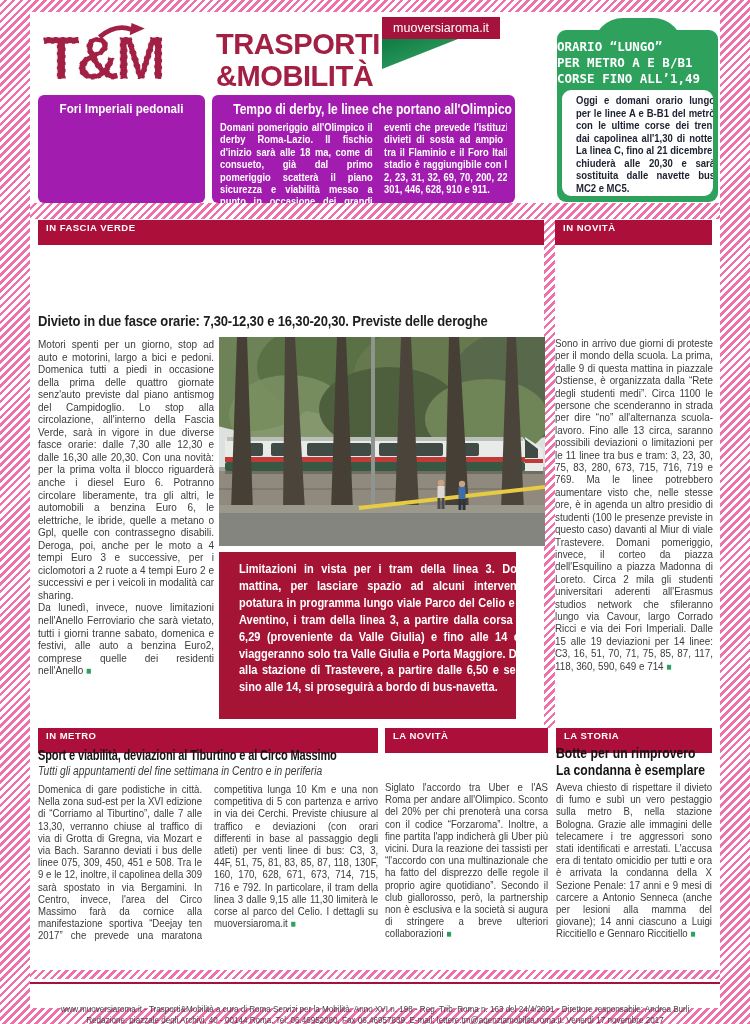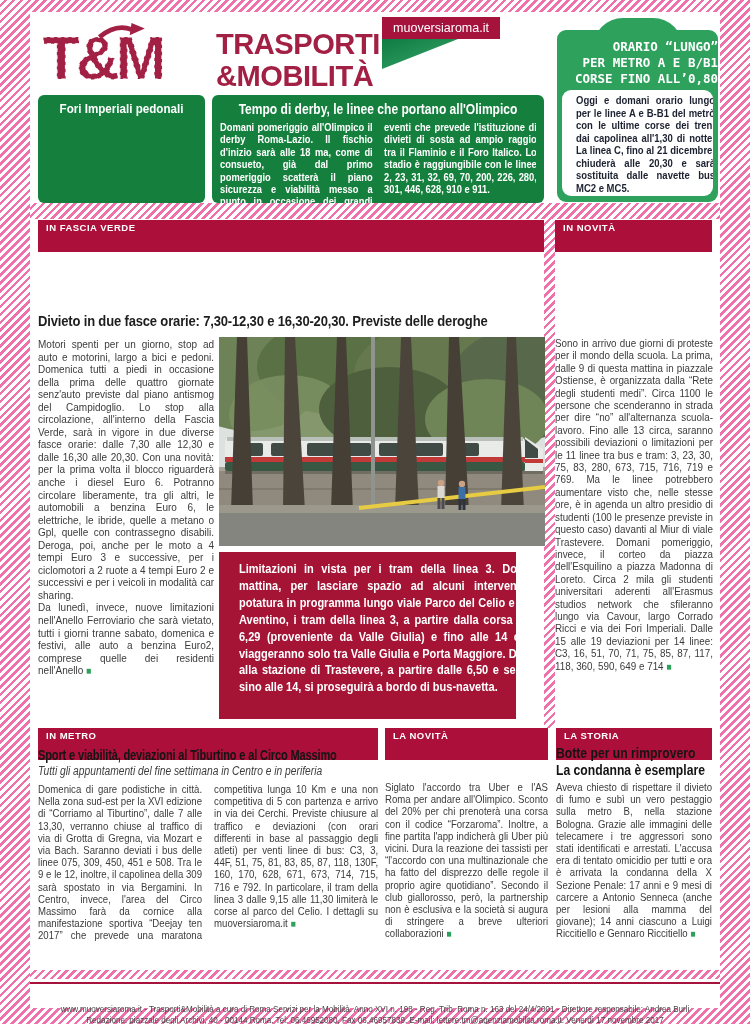--- a/index.html
+++ b/index.html
@@ -14,40 +14,40 @@
   
   .logo-svg{position:absolute;left:6px;top:10px;width:176px;height:68px}
   .logo-fill{font-family:"Liberation Sans",sans-serif;font-weight:900;font-size:64px;letter-spacing:-4px;fill:#a32045}
   .logo-dash{font-family:"Liberation Sans",sans-serif;font-weight:900;font-size:64px;letter-spacing:-4px;fill:none;stroke:#fff;stroke-width:1.3;stroke-dasharray:4 3.5}
   .wordmark{position:absolute;left:186px;top:16px;color:#a32045;font-size:30px;font-weight:800;line-height:32px;letter-spacing:-.5px;transform:scaleX(.97);transform-origin:0 0}
   .site-badge{position:absolute;left:352px;top:5px;width:118px;height:22px;background:#a5123c;color:#fff;font-size:12.5px;line-height:22px;text-align:center}
   .ribbon{position:absolute;left:352px;top:27px;width:76px;height:30px;background:linear-gradient(160deg,#0e7c43,#3aa768);clip-path:polygon(0 0,100% 0,0 100%)}
   
   .sign{position:absolute;left:527px;top:18px;width:161px;height:172px;background:#2ea15d;border-radius:9px}
   .sign::before{content:"";position:absolute;top:-12px;left:50%;transform:translateX(-50%);width:90px;height:30px;background:#2ea15d;border-radius:45px 45px 0 0}
-  .sign-title{position:relative;padding-top:9px;text-align:right;color:#fff;font-family:"DejaVu Sans Mono",monospace;font-weight:bold;font-size:12.5px;line-height:16px}
+  .sign-title{position:relative;padding-top:9px;text-align:left;color:#fff;font-family:"DejaVu Sans Mono",monospace;font-weight:bold;font-size:12.5px;line-height:16px}
   .sign-inner{position:absolute;left:5px;top:60px;width:151px;height:106px;background:#fff;border-radius:9px;padding:4px 14px;box-sizing:border-box;overflow:hidden}
   .sign-body{width:158px;transform:scaleX(.88);transform-origin:0 0;font-size:10.8px;line-height:12.5px;font-weight:bold;color:#1c2130;text-align:justify}
   
-  .gbox{position:absolute;top:83px;height:108px;background:#15803d;border-radius:6px;overflow:hidden}
+  .gbox{position:absolute;top:83px;height:108px;background:#a21caf;border-radius:6px;overflow:hidden}
   #gbox-fori{left:8px;width:167px}
-  #gbox-derby{left:182px;width:332px}
+  #gbox-derby{left:182px;width:303px}
   .gbox-title{white-space:nowrap;text-align:center;color:#fff;font-weight:bold;padding-top:5px;line-height:18px;transform:scaleX(.86);transform-origin:50% 0}
   #gbox-fori .gbox-title{font-size:13.5px}
   #gbox-derby .gbox-title{font-size:14px}
   .gbox-bodywrap{margin:3px 8px 0;overflow:hidden;height:82px}
   .gb-inner{transform:scaleX(.88);transform-origin:0 0;font-size:10.6px;line-height:12.4px;font-weight:bold;color:#fff;text-align:justify}
   #gbox-fori .gb-inner{width:172px}
   #gbox-derby .gb-inner{width:360px;column-count:2;column-gap:13px}
   
   .band-top{left:0;top:191px;width:690px;height:16px}
   .vdivider{left:514px;top:207px;width:11px;height:509px}
   .band-bottom{left:0;top:958px;width:690px;height:9px}
   
-  .kicker{position:absolute;height:32px;background:#ab0f3a;color:#fff;font-size:9.5px;font-weight:bold;line-height:15px;padding-left:8px;letter-spacing:.5px;box-sizing:border-box;top:208px}
+  .kicker{position:absolute;height:25px;background:#ab0f3a;color:#fff;font-size:9.5px;font-weight:bold;line-height:15px;padding-left:8px;letter-spacing:.5px;box-sizing:border-box;top:208px}
   #bar-main{left:8px;width:506px}
   #bar-city{left:525px;width:157px}
   .kicker2{top:716px}
   #bar-agenda{left:8px;width:340px}
   #bar-novita{left:355px;width:163px}
   #bar-storia{left:526px;width:156px}
   
   .headline{position:absolute;left:8px;top:227px}
   .hl{white-space:nowrap;font-size:31px;font-weight:800;letter-spacing:-.6px;line-height:34px;color:#141414;transform:scaleX(.85);transform-origin:0 0}
   .standfirst{position:absolute;left:8px;top:300px;white-space:nowrap;font-size:15.5px;font-weight:bold;letter-spacing:-.2px;color:#1e1e1e;transform:scaleX(.84);transform-origin:0 0}
@@ -99,21 +99,21 @@
     <div>TRASPORTI</div>
     <div>&amp;MOBILITÀ</div>
   </div>
   <div class="site-badge">muoversiaroma.it</div>
   <div class="ribbon"></div>
 
   <div class="sign">
     <div class="sign-title">
       <div>ORARIO “LUNGO”</div>
       <div>PER METRO A E B/B1</div>
-      <div>CORSE FINO ALL’0,80</div>
+      <div>CORSE FINO ALL’1,49</div>
     </div>
     <div class="sign-inner">
       <div class="sign-body">Oggi e domani orario lungo per le linee A e B-B1 del metrò con le ultime corse dei treni dai capolinea all'1,30 di notte. La linea C, fino al 21 dicembre, chiuderà alle 20,30 e sarà sostituita dalle navette bus MC2 e MC5.</div>
     </div>
   </div>
 
   <div class="gbox" id="gbox-fori">
     <div class="gbox-title">Fori Imperiali pedonali</div>
   </div>
   <div class="gbox" id="gbox-derby">

